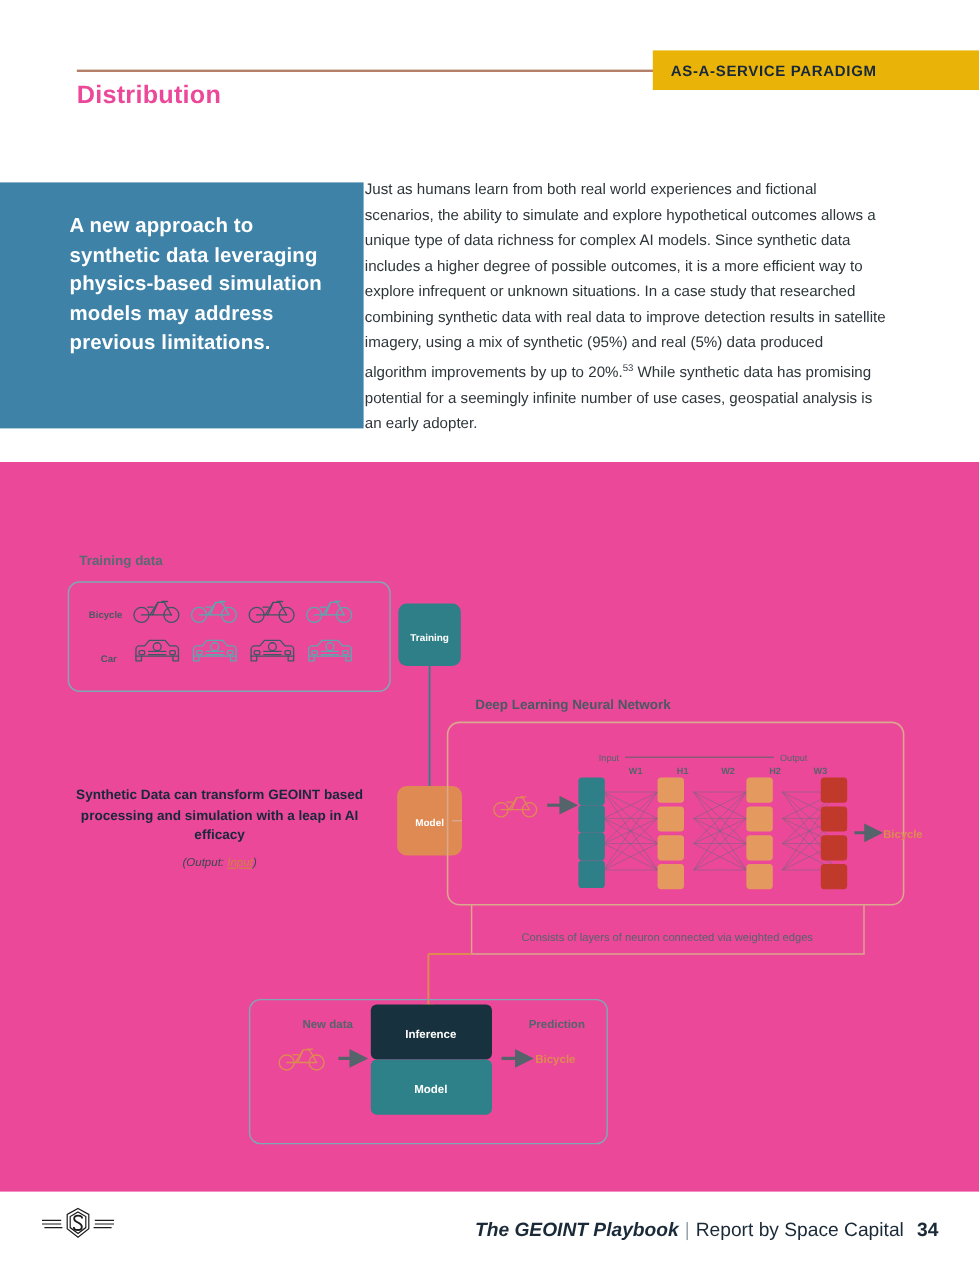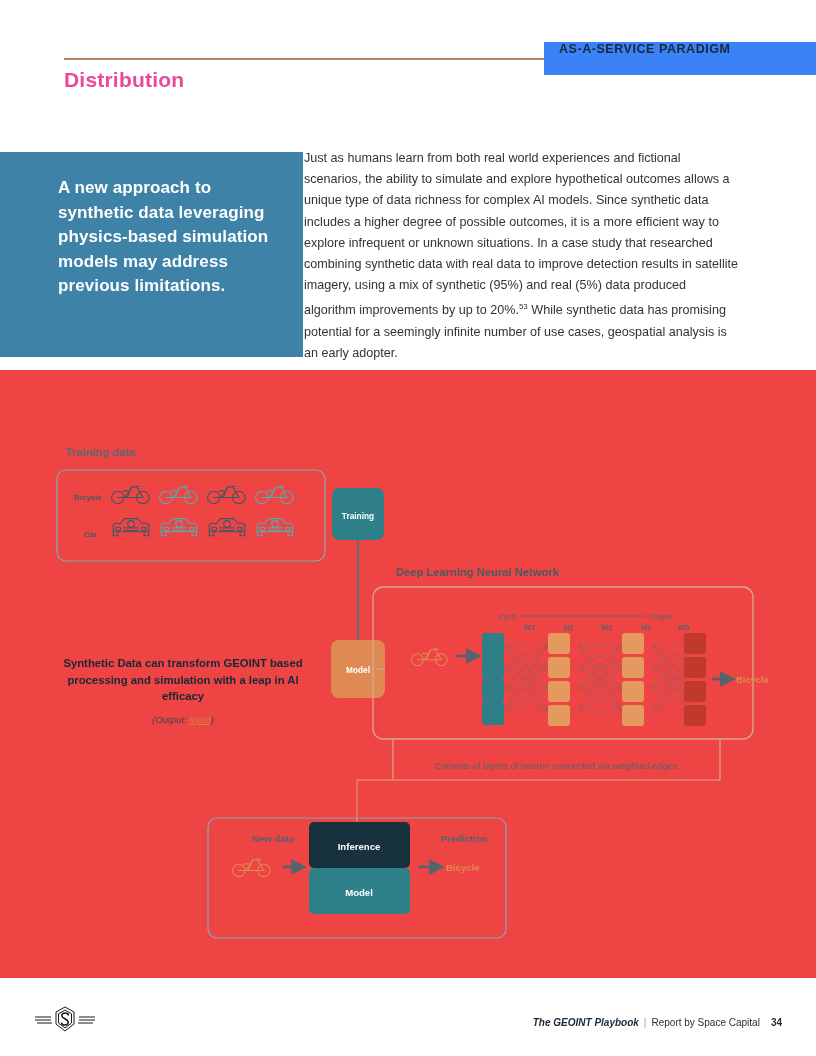--- a/index.html
+++ b/index.html
@@ -12,22 +12,22 @@
   .page { position: relative; width: 816px; height: 1056px; background: #fff; }
 
   
   .header-rule {
     position: absolute; left: 64px; top: 58px;
     width: 482px; height: 2px; background: #B5806A;
   }
   .header-badge {
     position: absolute; left: 544px; top: 42px;
     width: 272px; height: 33px;
-    background: #3b82f6;
-    display: flex; align-items: flex-start;
+    background: #eab308;
+    display: flex; align-items: center;
   }
   .header-badge span {
     font-size: 12.5px; font-weight: bold; letter-spacing: .55px;
     color: #16283A; padding-left: 15px;
   }
   .section-title {
     position: absolute; left: 64px; top: 68px;
     font-size: 21px; font-weight: bold; color: #ec4899;
     letter-spacing: .2px;
   }
@@ -46,23 +46,23 @@
   .bodytext {
     position: absolute; left: 304px; top: 148px;
     width: 436px;
     font-size: 12.6px; line-height: 21.2px;
     color: #2C3539;
   }
   .bodytext sup { font-size: 8px; vertical-align: super; }
 
   
   .diagram {
-    position: absolute; left: 0px; top: 370px;
+    position: absolute; left: 0px; top: 385px;
     width: 816px; height: 608px;
-    background: #ef4444;
+    background: #ec4899;
   }
   .diagram svg { display: block; }
 
   
   .caption {
     position: absolute; left: 58px; top: 655px;
     width: 250px;
     text-align: center;
   }
   .caption .ct {
@@ -74,21 +74,21 @@
   }
   .caption .cs .src {
     color: #D2813F; text-decoration: underline; font-style: italic;
   }
 
   
   .footer-logo { position: absolute; left: 33px; top: 1004px; }
   .watermark { position: absolute; left: 8px; top: 1022px; opacity: .42; }
   .footer-text {
     position: absolute; right: 34px; top: 1017px;
-    font-size: 10px; color: #1B2A38; white-space: nowrap;
+    font-size: 16px; color: #1B2A38; white-space: nowrap;
   }
   .footer-text .ital { font-style: italic; font-weight: bold; }
   .footer-text .bar { color: #9AA6AE; margin: 0 5px; }
   .footer-text .pg { font-weight: bold; margin-left: 11px; }
 </style>
 </head>
 <body>
 
 <div class="page">
 

